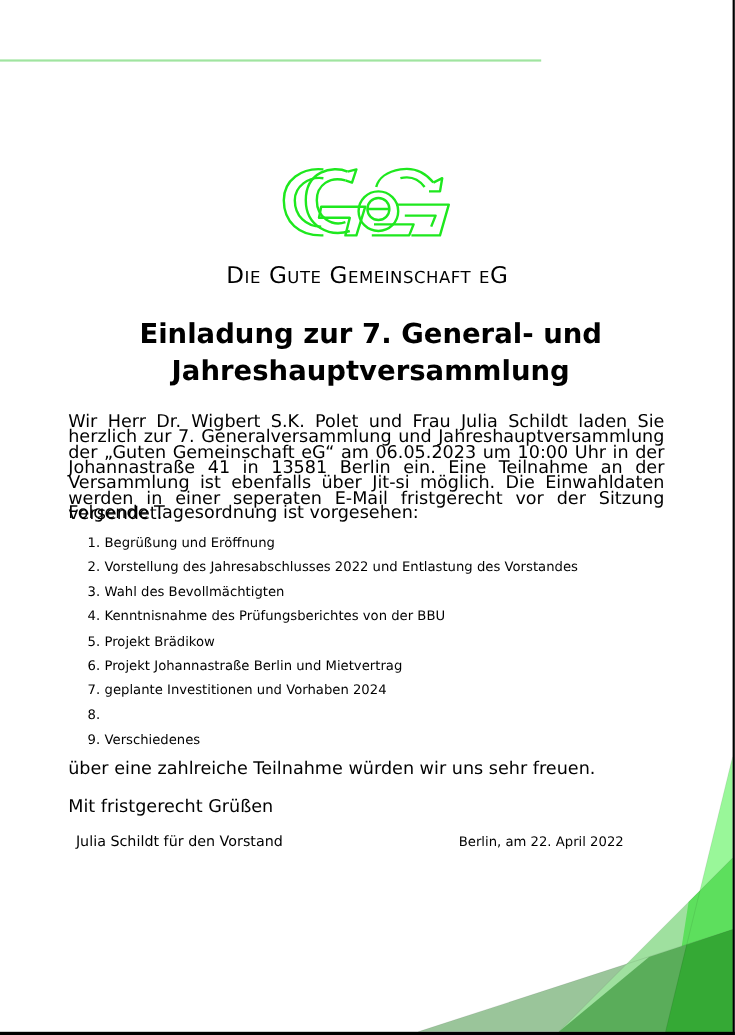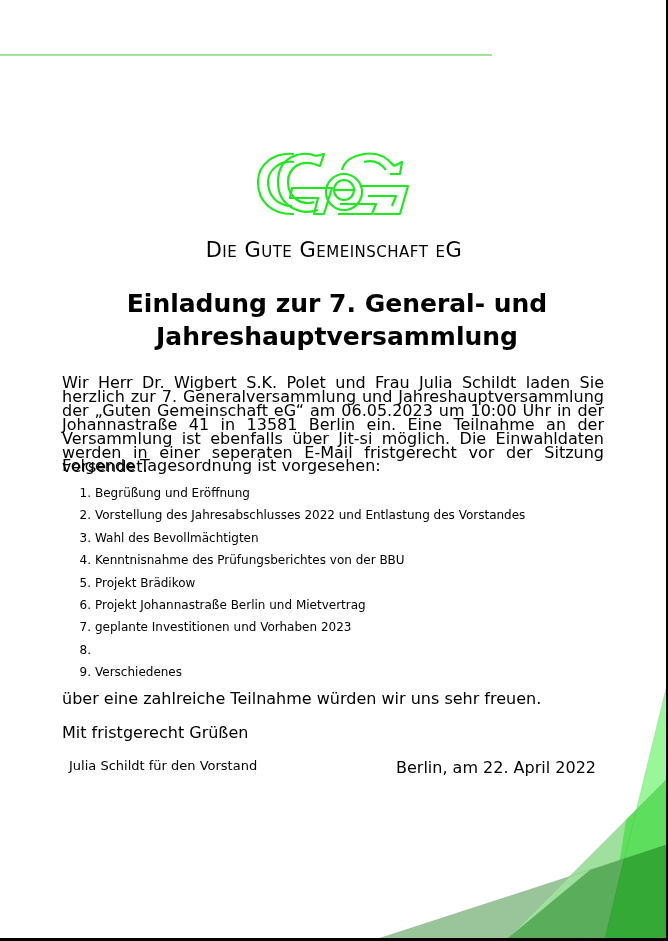--- a/index.html
+++ b/index.html
@@ -17,21 +17,21 @@
   .body-text { position: absolute; left: 62px; width: 542px; font-size: 16px; line-height: 14px; }
   .intro { top: 376px; text-align: justify; }
   .intro-p { margin: 0; text-align: justify; }
   .agenda-intro { top: 459px; }
   .agenda { position: absolute; left: 62px; top: 484px; margin: 0; padding: 0; list-style: none; font-size: 12px; }
   .agenda li { height: 22.4px; line-height: 18px; display: flex; }
   .agenda .num { width: 33px; text-align: right; padding-right: 4px; box-sizing: border-box; }
   .closing { top: 692px; }
   .greeting { top: 726px; }
   .signature { position: absolute; top: 758px; left: 69px; font-size: 13px; }
-  .date { position: absolute; top: 758px; left: 396px; font-size: 16px; }
+  .date { position: absolute; top: 758px; left: 417px; font-size: 12px; }
   .corner { position: absolute; left: 0; top: 0; width: 668px; height: 941px; pointer-events: none; }
 </style>
 </head>
 <body>
 
 <div class="page-frame">
 
   <div class="top-rule" style="background:#a0e4a0;"></div>
 
   <svg class="logo" viewBox="0 0 160 72" xmlns="http://www.w3.org/2000/svg">
@@ -92,21 +92,21 @@
     <li>
         <span class="num">5.</span>
         <span>Projekt Brädikow</span>
       </li>
     <li>
         <span class="num">6.</span>
         <span>Projekt Johannastraße Berlin und Mietvertrag</span>
       </li>
     <li>
         <span class="num">7.</span>
-        <span>geplante Investitionen und Vorhaben 2023</span>
+        <span>geplante Investitionen und Vorhaben 2024</span>
       </li>
     <li>
         <span class="num">8.</span>
       </li>
     <li>
         <span class="num">9.</span>
         <span>Verschiedenes</span>
       </li>
   </ol>
 

